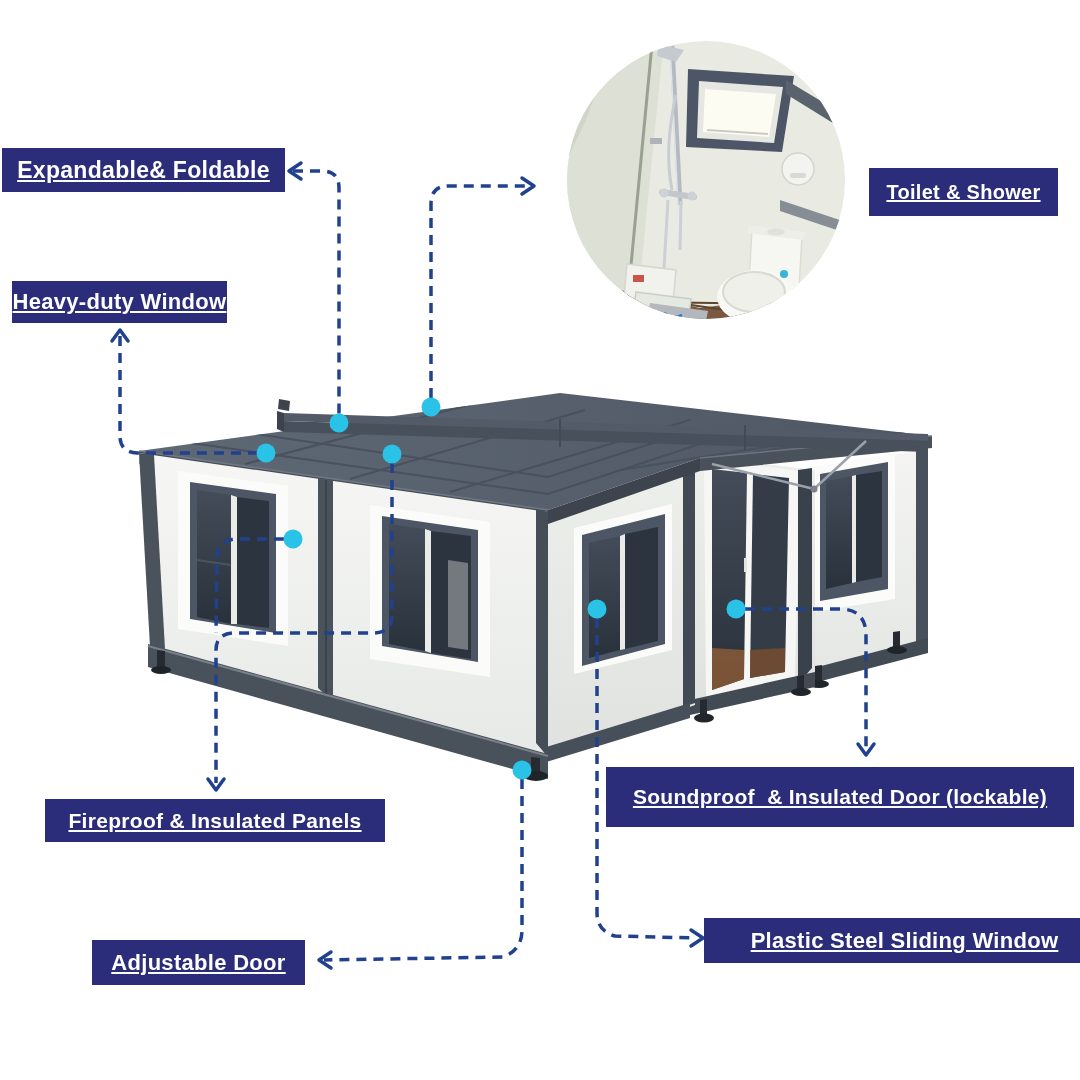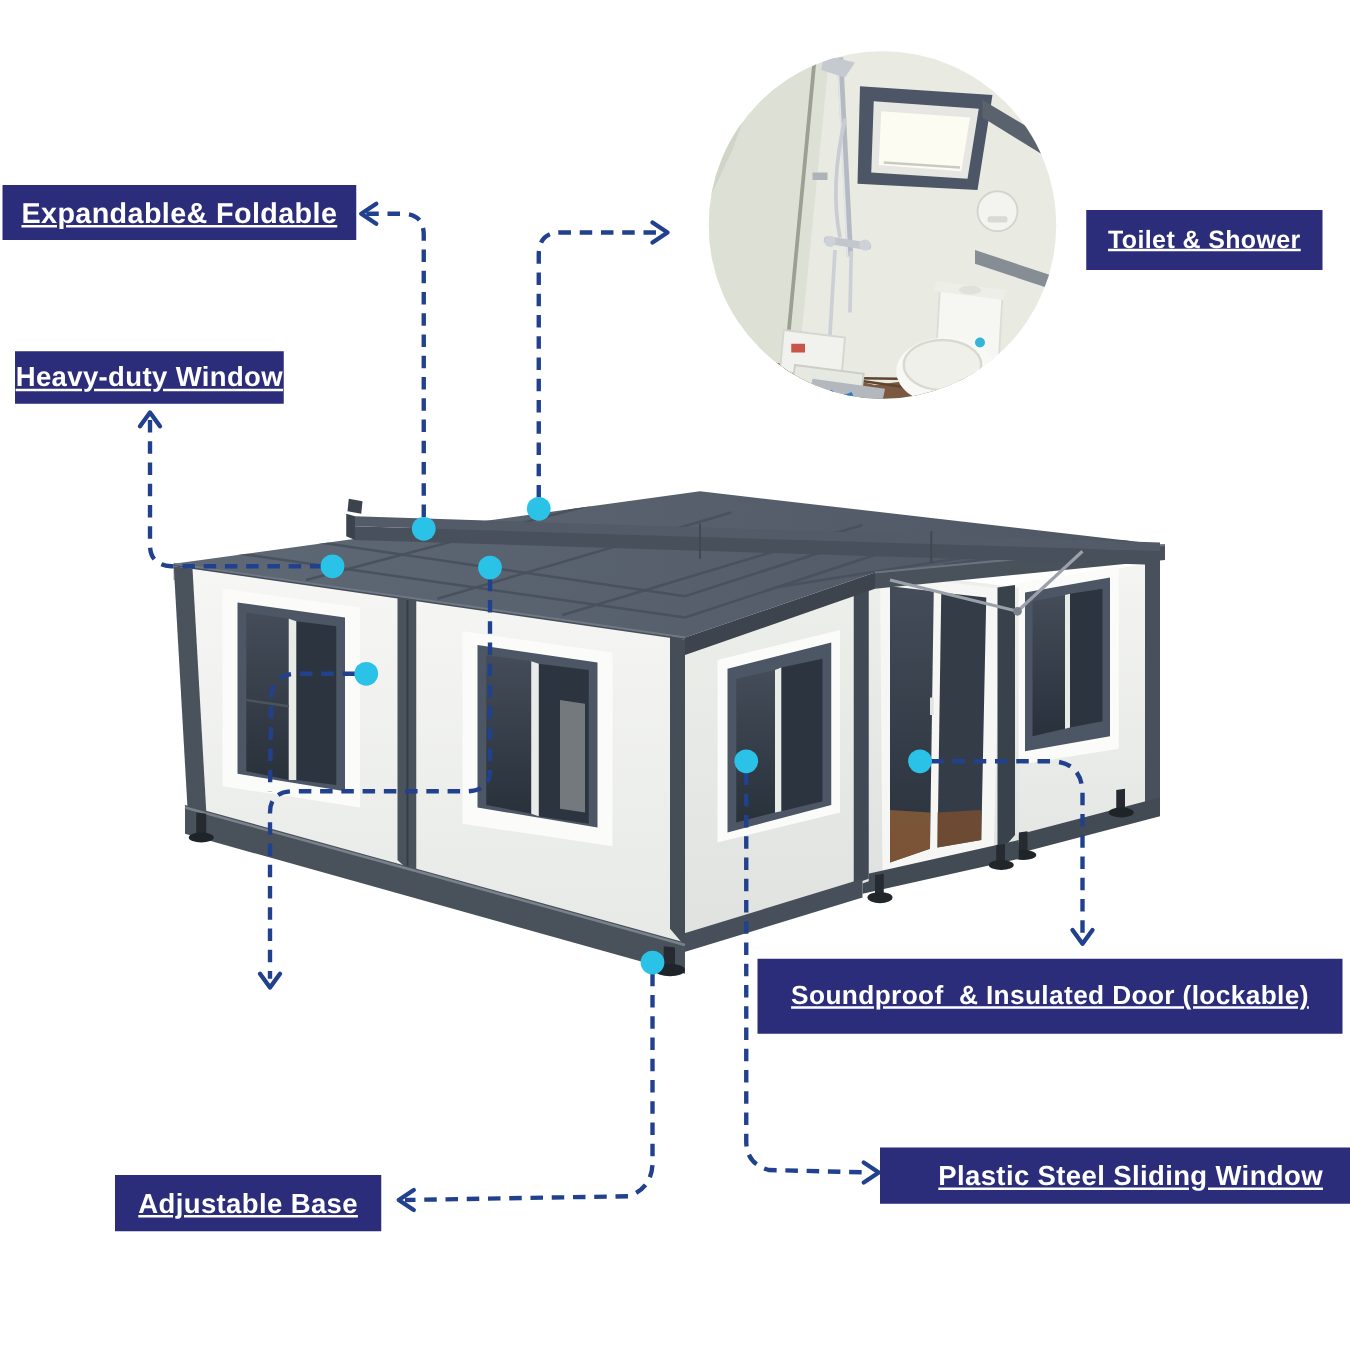--- a/index.html
+++ b/index.html
@@ -249,19 +249,20 @@
       <circle cx="522" cy="770" r="9.5"></circle>
     </g>
   </svg>
 
   <div class="callout-label" style="left:2px;top:148px;width:283px;height:44px;font-size:23px;">Expandable&amp; Foldable</div>
 
   <div class="callout-label" style="left:12px;top:281px;width:215px;height:42px;font-size:22px;">Heavy-duty Window</div>
 
   <div class="callout-label" style="left:869px;top:168px;width:189px;height:48px;font-size:20px;">Toilet &amp; Shower</div>
 
+  <div class="callout-label" style="left:45px;top:799px;width:340px;height:43px;font-size:21px;">Fireproof &amp; Insulated Panels</div>
 
   <div class="callout-label" style="left:606px;top:767px;width:468px;height:60px;font-size:21px;">Soundproof  &amp; Insulated Door (lockable)</div>
 
   <div class="callout-label" style="left:704px;top:918px;width:401px;height:45px;font-size:22px;">Plastic Steel Sliding Window</div>
 
-  <div class="callout-label" style="left:92px;top:940px;width:213px;height:45px;font-size:22px;">Adjustable Base</div>
+  <div class="callout-label" style="left:92px;top:940px;width:213px;height:45px;font-size:22px;">Adjustable Door</div>
 </div>
 
 </body></html>

